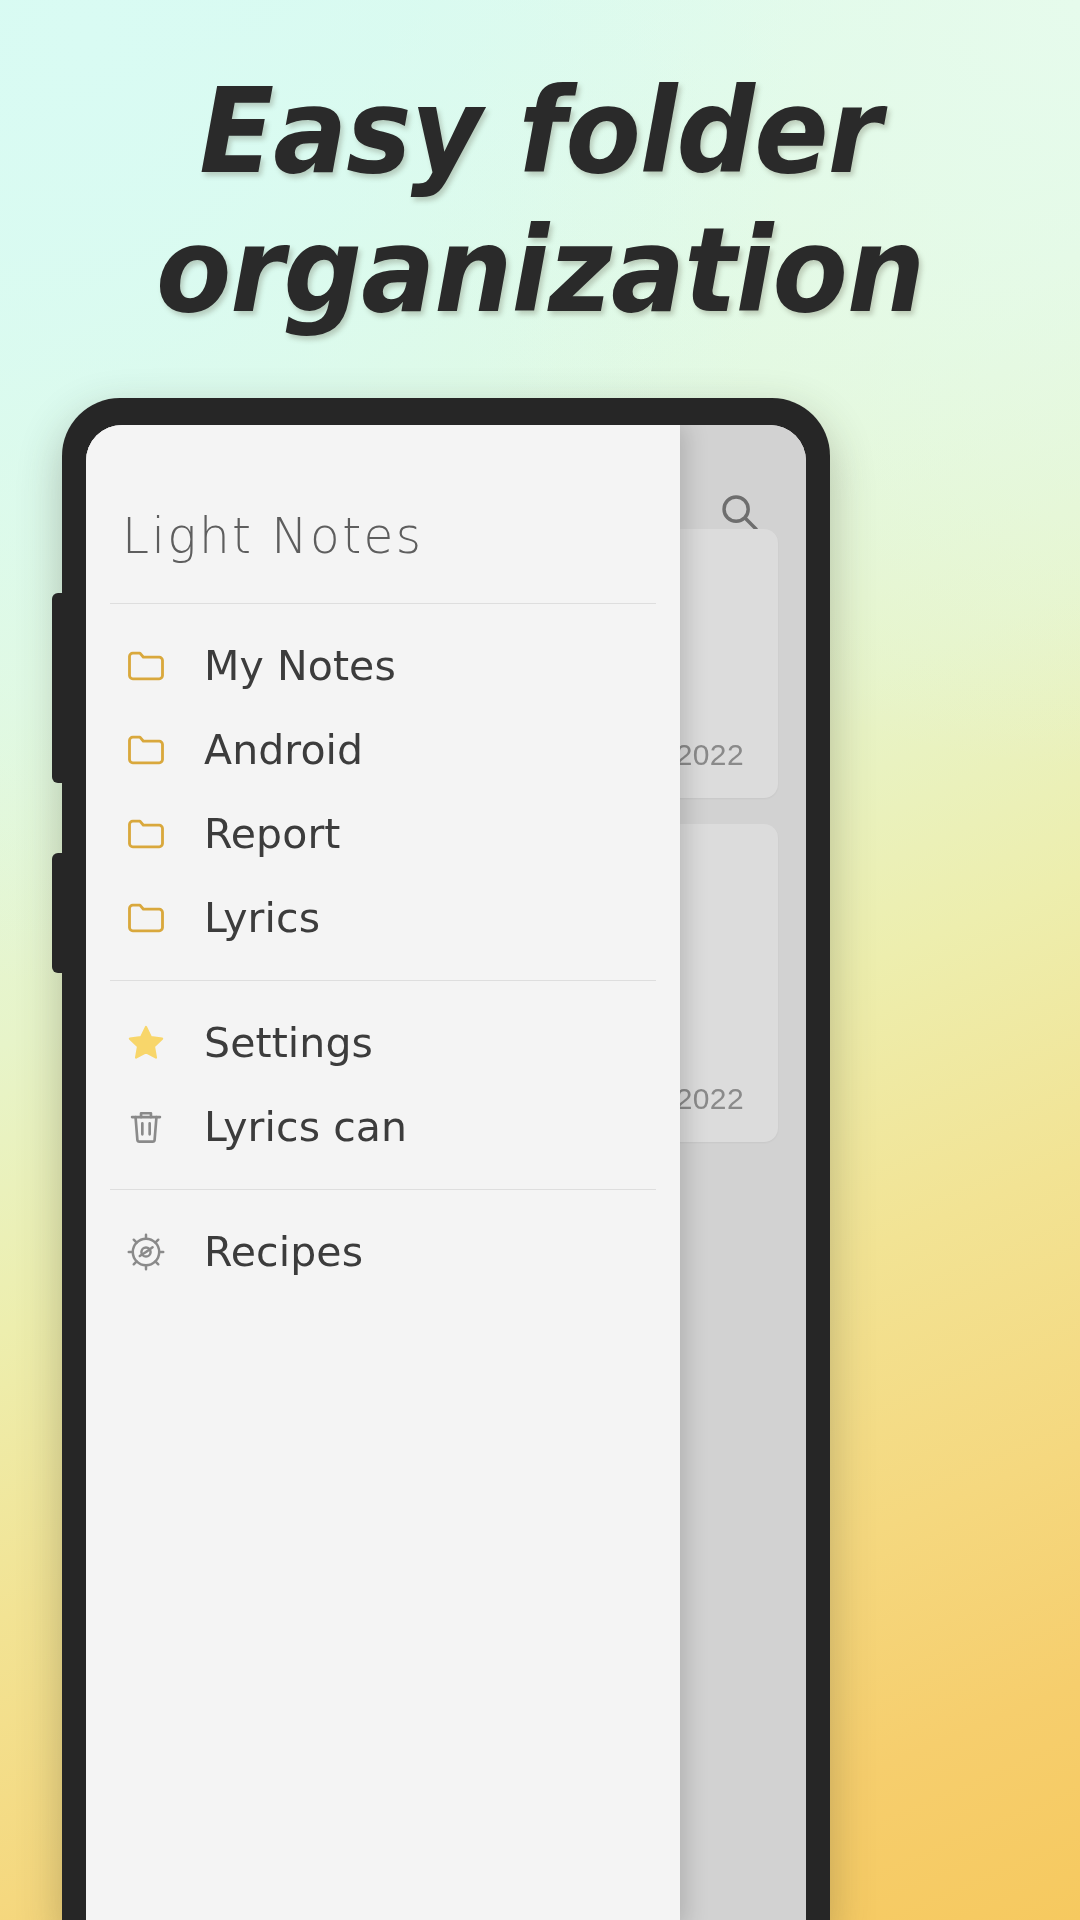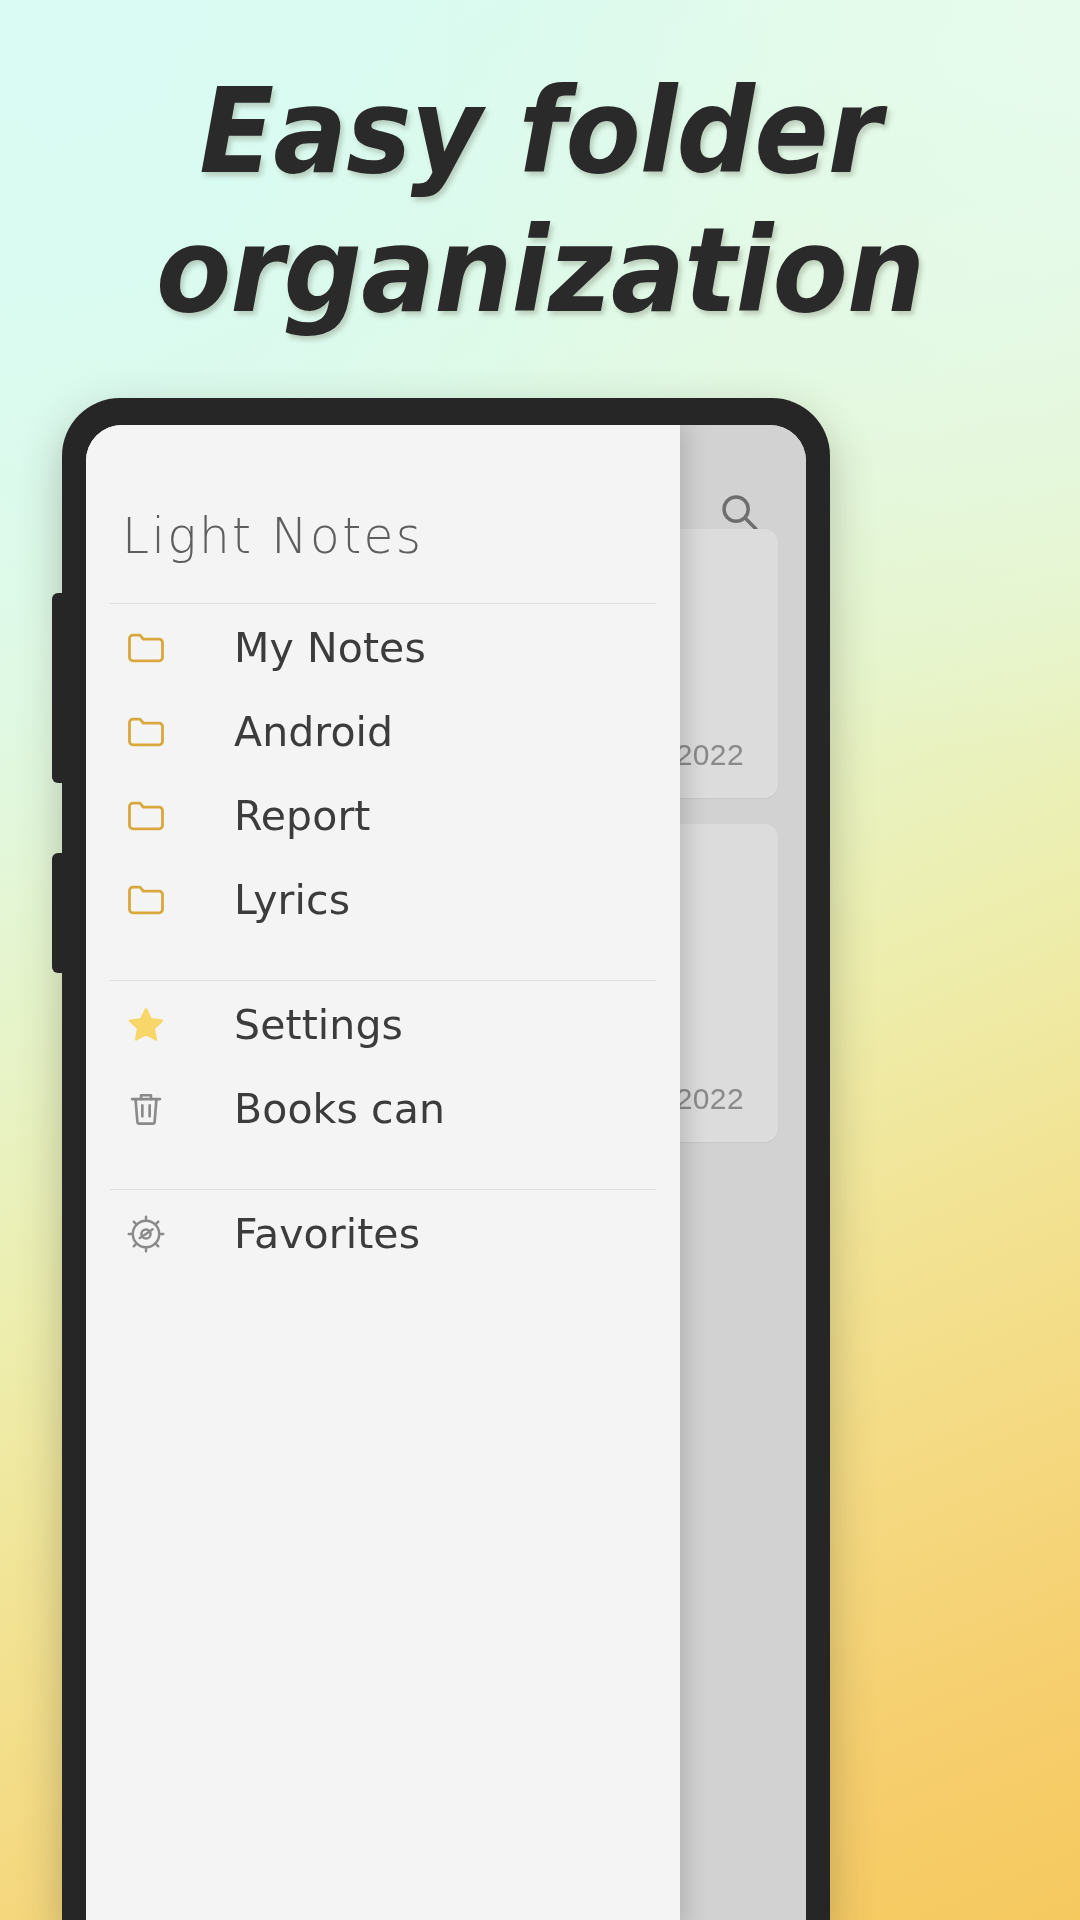--- a/index.html
+++ b/index.html
@@ -119,25 +119,24 @@
     letter-spacing:2.5px;
     font-family:"DejaVu Sans", sans-serif;
     transform:scaleX(0.97);
     transform-origin:left center;
   }
   .divider { height:1px; background:#dedede; margin:0 24px; }
 
   .menu-group { padding:20px 0 20px 0; }
 
   .menu-item {
-    display:flex; 
+    display:flex; align-items:center;
     height:84px;
     padding-left:36px;
     cursor:pointer;
-    gap:30px;
   }
   .menu-icon {
     width:48px; height:48px;
     display:flex; align-items:center; justify-content:center;
     flex:0 0 48px;
   }
   .menu-icon svg { width:44px; height:44px; display:block; }
   .menu-label {
     margin-left:34px;
     font-size:41px;
@@ -271,39 +270,39 @@
 
         <div class="menu-item">
           <span class="menu-icon">
             <svg viewBox="0 0 24 24" fill="none" stroke="#8a8a8a" stroke-width="1.45" stroke-linecap="round" stroke-linejoin="round">
               <path d="M4.4 6.6h15.2"></path>
               <path d="M9.3 6.6V4.5h5.4v2.1"></path>
               <path d="M6.3 6.6l1 12.4a1.1 1.1 0 001.1 1h7.2a1.1 1.1 0 001.1-1l1-12.4"></path>
               <path d="M10 10v6M14 10v6"></path>
             </svg>
           </span>
-          <span class="menu-label">Books can</span>
+          <span class="menu-label">Lyrics can</span>
         </div>
       </div>
 
       <div class="divider"></div>
 
       <div class="menu-group">
 
 
         <div class="menu-item">
           <span class="menu-icon">
             <svg viewBox="0 0 24 24" fill="none" stroke="#8a8a8a" stroke-width="1.35" stroke-linecap="round" stroke-linejoin="round">
               <circle cx="12" cy="12" r="7.2"></circle>
               <circle cx="12" cy="12" r="2.5"></circle>
               <path d="M12 4.8V2.6M12 21.4v-2.2M19.2 12h2.2M2.6 12h2.2
                        M17.1 6.9l1.6-1.6M5.3 18.7l1.6-1.6
                        M17.1 17.1l1.6 1.6M5.3 5.3l1.6 1.6"></path>
               <path d="M12 12l3.6-2.6M12 12l-3.4 2.2"></path>
             </svg>
           </span>
-          <span class="menu-label">Favorites</span>
+          <span class="menu-label">Recipes</span>
         </div>
       </div>
 
     </div>
   </div>
 </div>
 
 </body></html>

